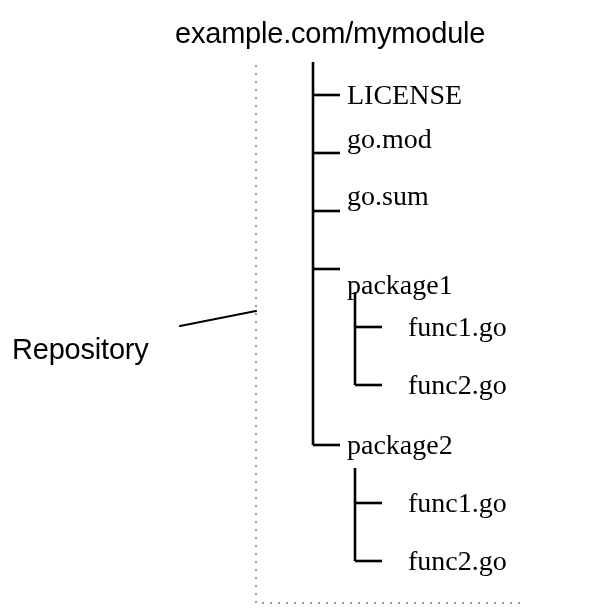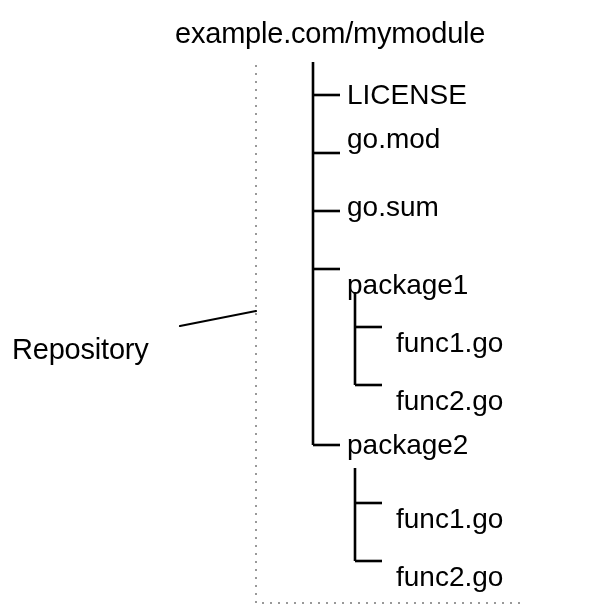--- a/index.html
+++ b/index.html
@@ -39,28 +39,28 @@
     top: 332px;
     font-family: "Liberation Sans", sans-serif;
     font-size: 29px;
     line-height: 34px;
     color: #000000;
     white-space: nowrap;
     letter-spacing: -0.2px;
   }
   .tree-entry {
     position: absolute;
-    font-family: Liberation Sans, sans-serif;
+    font-family: Liberation Serif, serif;
     font-size: 28px;
     line-height: 30px;
     color: #000000;
     white-space: nowrap;
   }
   .depth-1 { left: 347px; }
-  .depth-2 { left: 396px; margin-top: 16px; }
+  .depth-2 { left: 408px; }
 </style>
 </head>
 <body>
 
 <div id="canvas">
 
   <div class="module-title">example.com/mymodule</div>
 
   <div class="annotation-label">Repository</div>
 
@@ -92,21 +92,21 @@
     <g stroke="#000000" stroke-width="2.6" stroke-linecap="butt">
       <line x1="355" y1="327" x2="382" y2="327"></line>
       <line x1="355" y1="385" x2="382" y2="385"></line>
       <line x1="355" y1="503" x2="382" y2="503"></line>
       <line x1="355" y1="561" x2="382" y2="561"></line>
     </g>
   </svg>
 
   <div class="tree-entry depth-1" style="top:80px">LICENSE</div>
   <div class="tree-entry depth-1" style="top:124px">go.mod</div>
-  <div class="tree-entry depth-1" style="top:192px">go.sum</div>
+  <div class="tree-entry depth-1" style="top:181px">go.sum</div>
   <div class="tree-entry depth-1" style="top:270px">package1</div>
   <div class="tree-entry depth-2" style="top:312px">func1.go</div>
   <div class="tree-entry depth-2" style="top:370px">func2.go</div>
   <div class="tree-entry depth-1" style="top:430px">package2</div>
   <div class="tree-entry depth-2" style="top:488px">func1.go</div>
   <div class="tree-entry depth-2" style="top:546px">func2.go</div>
 
 </div>
 
 </body></html>

